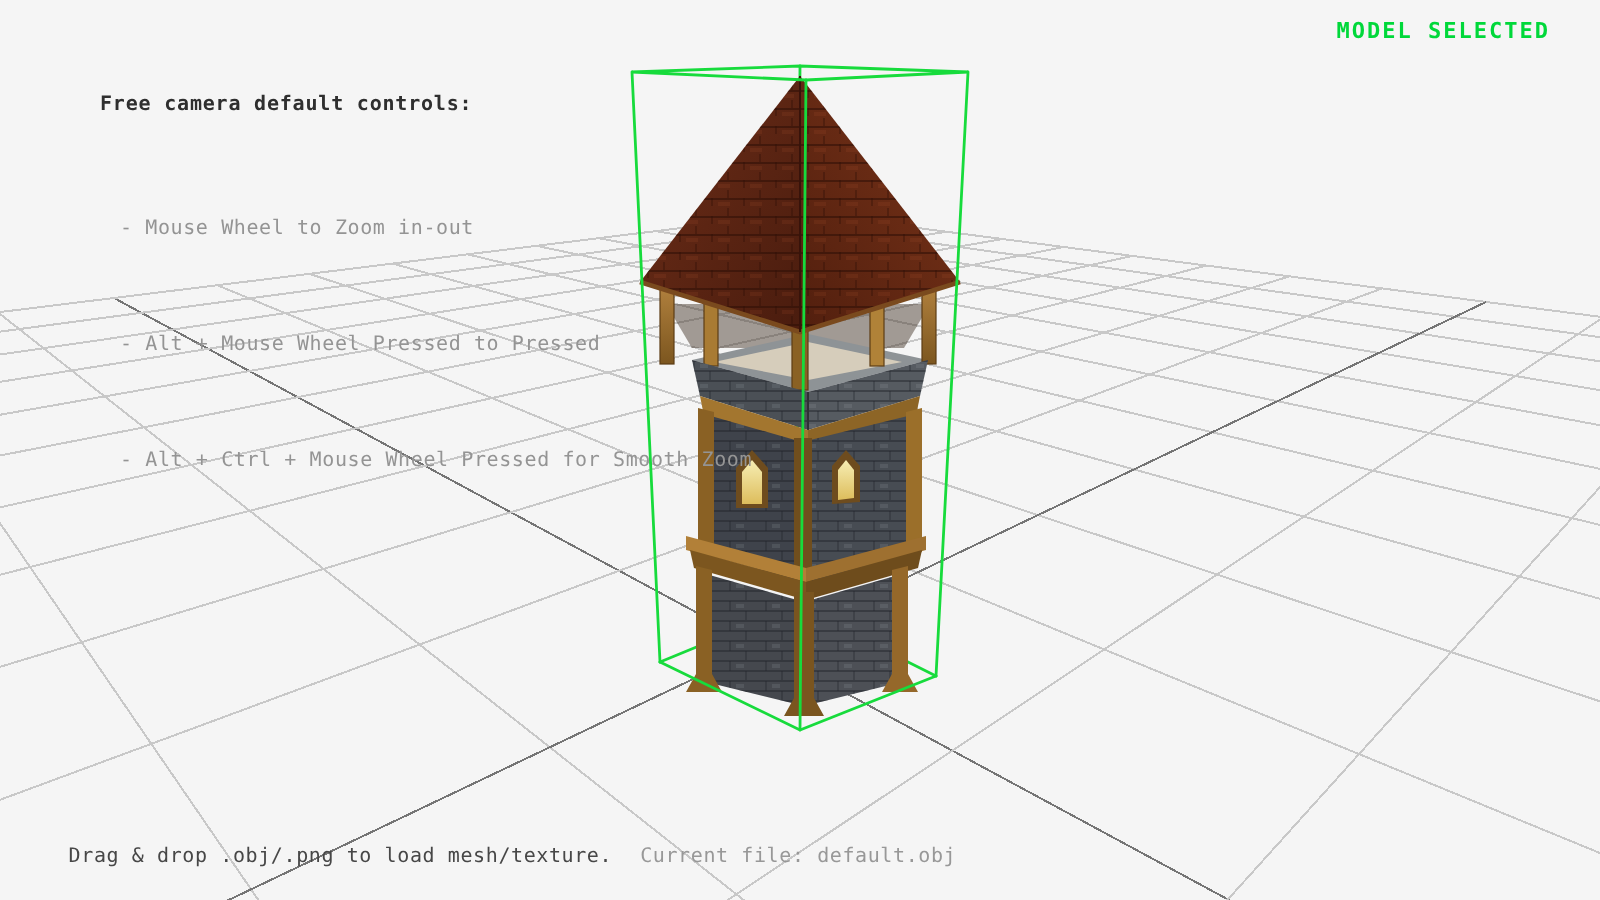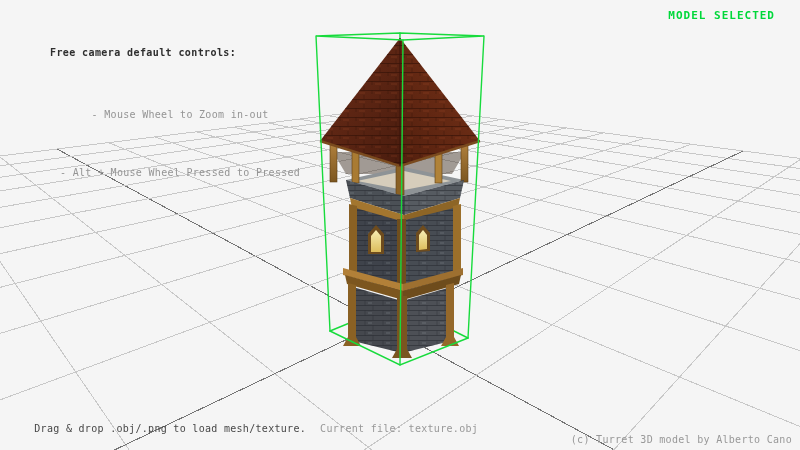--- a/index.html
+++ b/index.html
@@ -11,21 +11,21 @@
   html,body{width:800px;height:450px;overflow:hidden;}
   body{
     background:var(--background);
     font-family:"DejaVu Sans Mono","Liberation Mono",monospace;
   }
   .stage{position:relative;width:800px;height:450px;background:var(--background);}
   svg{position:absolute;left:0;top:0;display:block;}
   .overlay{position:absolute;white-space:pre;}
   .controls{left:8px;top:9px;margin-left:42px;}
   .controls-title{font-size:10px;color:var(--title-text);letter-spacing:.4px;margin-bottom:9px;font-weight:bold;}
-  .controls-item{font-size:10px;color:var(--item-text);letter-spacing:.3px;line-height:20px;padding-left:10px;text-align:center;}
+  .controls-item{font-size:10px;color:var(--item-text);letter-spacing:.3px;line-height:20px;padding-left:10px;}
   .status{right:25px;top:9px;font-size:11px;letter-spacing:1px;color:var(--status-text);font-weight:bold;}
   .footer-left{left:9px;bottom:5px;font-size:10px;letter-spacing:.3px;}
   .footer-left .hint{color:var(--hint-text);}
   .footer-left .file{color:var(--muted-text);margin-left:14px;}
   .footer-right{right:8px;bottom:5px;font-size:10px;letter-spacing:.3px;color:var(--muted-text);}
   .sel{stroke:var(--selection);stroke-width:1.4;fill:none;stroke-linecap:round;}
 </style>
 </head>
 <body>
 
@@ -184,22 +184,22 @@
       <line class="sel" x1="484" y1="36" x2="468" y2="338"></line>
       <line class="sel" x1="403" y1="40" x2="400" y2="365"></line>
       <polyline class="sel" points="330,331 400,365 468,338"></polyline>
     </g>
   </svg>
 
   <div class="overlay controls">
     <div class="controls-title">Free camera default controls:</div>
     <div class="controls-item">- Mouse Wheel to Zoom in-out</div>
     <div class="controls-item">- Alt + Mouse Wheel Pressed to Pressed</div>
+    <div class="controls-item">- Alt + Ctrl + Mouse Wheel Pressed for Smooth Zoom</div>
   </div>
 
   <div class="overlay status">MODEL SELECTED</div>
 
   <div class="overlay footer-left">
-    <span class="hint">Drag &amp; drop .obj/.png to load mesh/texture.</span><span class="file">Current file: texture.obj</span>
+    <span class="hint">Drag &amp; drop .obj/.png to load mesh/texture.</span><span class="file">Current file: default.obj</span>
   </div>
 
-  <div class="overlay footer-right">(c) Turret 3D model by Alberto Cano</div>
 </div>
 
 </body></html>

